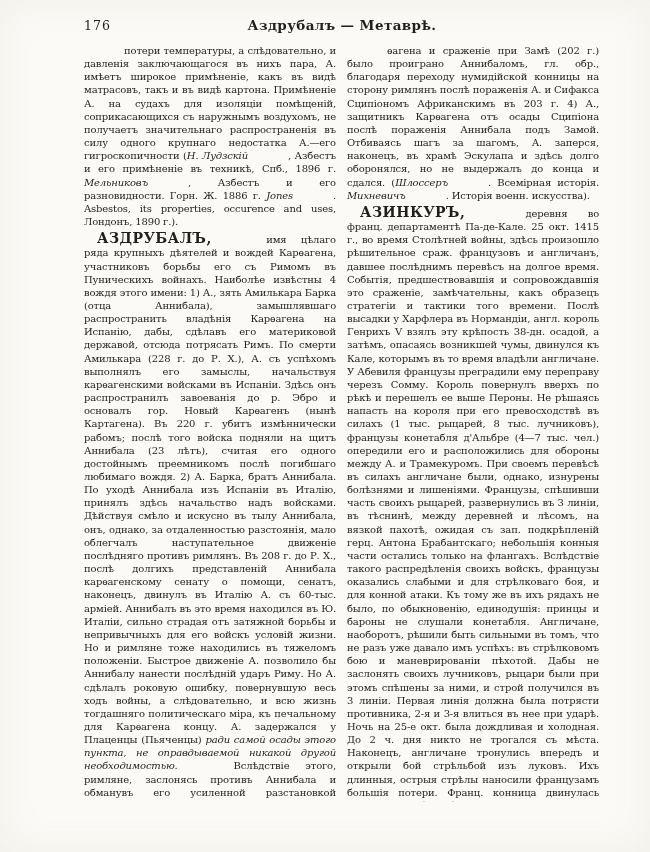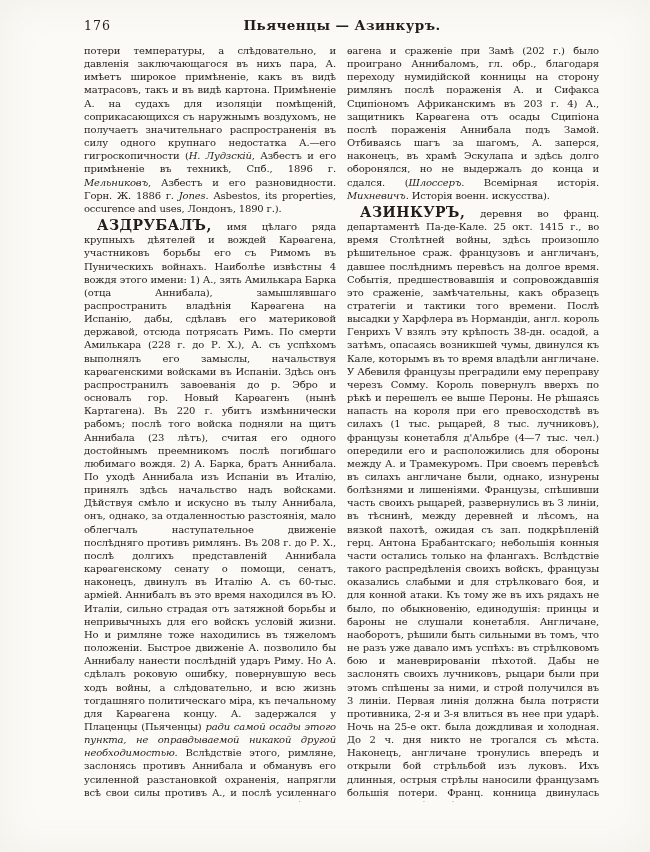--- a/index.html
+++ b/index.html
@@ -17,31 +17,31 @@
   .title{display:block;text-align:center;font-weight:bold;font-size:13.5px;letter-spacing:0.4px;}
   .columns{display:flex;gap:11px;padding:7px 50px 0 84px;}
   .col{
     width:252px;height:758px;overflow:hidden;
     font-size:10px;line-height:13.15px;
     text-align:justify;text-justify:inter-word;
     letter-spacing:-0.15px;hyphens:none;
   }
   .para{margin:0;}
   .para.indent{margin-top:4px;text-indent:13px;}
-  .run-normal{font-style:normal;}
+  .run-normal{font-style:normal;margin-left:40px;}
   .run-italic{font-style:italic;}
   .run-bold{font-weight:bold;font-size:14px;letter-spacing:0.5px;}
 </style>
 </head>
 <body>
 
 <div class="page">
   <div class="header">
     <span class="pageno">176</span>
-    <span class="title">Пьяченцы — Азинкуръ.</span>
+    <span class="title">Аздрубалъ — Метаврѣ.</span>
   </div>
   <div class="columns">
     <div class="col">
         <p class="para"><span class="run-normal">потери температуры, а слѣдовательно, и давленія заключающагося въ нихъ пара, А. имѣетъ широкое примѣненіе, какъ въ видѣ матрасовъ, такъ и въ видѣ картона. Примѣненіе А. на судахъ для изоляціи помѣщеній, соприкасающихся съ наружнымъ воздухомъ, не получаетъ значительнаго распространенія въ силу одного крупнаго недостатка А.—его гигроскопичности (</span><span class="run-italic">Н. Лудзскій</span><span class="run-normal">, Азбестъ и его примѣненіе въ техникѣ, Спб., 1896 г. </span><span class="run-italic">Мельниковъ</span><span class="run-normal">, Азбестъ и его разновидности. Горн. Ж. 1886 г. </span><span class="run-italic">Jones</span><span class="run-normal">. Asbestos, its properties, occurence and uses, Лондонъ, 1890 г.).</span></p>
         <p class="para indent"><span class="run-bold">АЗДРУБАЛЪ,</span><span class="run-normal"> имя цѣлаго ряда крупныхъ дѣятелей и вождей Карѳагена, участниковъ борьбы его съ Римомъ въ Пуническихъ войнахъ. Наиболѣе извѣстны 4 вождя этого имени: 1) А., зять Амилькара Барка (отца Аннибала), замышлявшаго распространить владѣнія Карѳагена на Испанію, дабы, сдѣлавъ его материковой державой, отсюда потрясать Римъ. По смерти Амилькара (228 г. до Р. Х.), А. съ успѣхомъ выполнялъ его замыслы, начальствуя карѳагенскими войсками въ Испаніи. Здѣсь онъ распространилъ завоеванія до р. Эбро и основалъ гор. Новый Карѳагенъ (нынѣ Картагена). Въ 220 г. убитъ измѣннически рабомъ; послѣ того войска подняли на щитъ Аннибала (23 лѣтъ), считая его одного достойнымъ преемникомъ послѣ погибшаго любимаго вождя. 2) А. Барка, братъ Аннибала. По уходѣ Аннибала изъ Испаніи въ Италію, принялъ здѣсь начальство надъ войсками. Дѣйствуя смѣло и искусно въ тылу Аннибала, онъ, однако, за отдаленностью разстоянія, мало облегчалъ наступательное движеніе послѣдняго противъ римлянъ. Въ 208 г. до Р. Х., послѣ долгихъ представленій Аннибала карѳагенскому сенату о помощи, сенатъ, наконецъ, двинулъ въ Италію А. съ 60-тыс. арміей. Аннибалъ въ это время находился въ Ю. Италіи, сильно страдая отъ затяжной борьбы и непривычныхъ для его войскъ условій жизни. Но и римляне тоже находились въ тяжеломъ положеніи. Быстрое движеніе А. позволило бы Аннибалу нанести послѣдній ударъ Риму. Но А. сдѣлалъ роковую ошибку, повернувшую весь ходъ войны, а слѣдовательно, и всю жизнь тогдашняго политическаго міра, къ печальному для Карѳагена концу. А. задержался у Плаценцы (Пьяченцы) </span><span class="run-italic">ради самой осады этого пункта, не оправдываемой никакой другой необходимостью.</span><span class="run-normal"> Вслѣдствіе этого, римляне, заслонясь противъ Аннибала и обманувъ его усиленной разстановкой охраненія, напрягли всѣ свои силы противъ А., и послѣ усиленнаго движенія консулъ Клавдій Неронъ разбилъ А. (207 г.) на р. Метаврѣ, при чемъ самъ А. палъ въ этомъ бою. Насколько Аннибалъ понималъ значеніе поступка и смерти А., показываютъ его слова, когда ему подбросили въ станъ мертвую голову А.: „Въ этой головѣ я вижу судьбу Карѳагена“. 3) А., сынъ Гискона; замѣнилъ А. Барка въ Испаніи, по уходѣ его въ Италію. Когда римляне перенесли войну въ Африку, А. былъ вызванъ туда изъ Испаніи. Здѣсь, желая спасти отечество, онъ заключилъ союзъ съ царемъ нумидійскимъ Сифаксомъ. Поступокъ этотъ объясняется исключительнымъ значеніемъ, которое имѣла въ Пуническихъ войнахъ легкая нумидійская конница. Однако, онъ не удержалъ нумидійцевъ на сторонѣ Кар-</span></p>
       </div>
     <div class="col">
         <p class="para"><span class="run-normal">ѳагена и сраженіе при Замѣ (202 г.) было проиграно Аннибаломъ, гл. обр., благодаря переходу нумидійской конницы на сторону римлянъ послѣ пораженія А. и Сифакса Сципіономъ Африканскимъ въ 203 г. 4) А., защитникъ Карѳагена отъ осады Сципіона послѣ пораженія Аннибала подъ Замой. Отбиваясь шагъ за шагомъ, А. заперся, наконецъ, въ храмѣ Эскулапа и здѣсь долго оборонялся, но не выдержалъ до конца и сдался. (</span><span class="run-italic">Шлоссеръ</span><span class="run-normal">. Всемірная исторія. </span><span class="run-italic">Михневичъ</span><span class="run-normal">. Исторія военн. искусства).</span></p>
         <p class="para indent"><span class="run-bold">АЗИНКУРЪ,</span><span class="run-normal"> деревня во франц. департаментѣ Па-де-Кале. 25 окт. 1415 г., во время Столѣтней войны, здѣсь произошло рѣшительное сраж. французовъ и англичанъ, давшее послѣднимъ перевѣсъ на долгое время. Событія, предшествовавшія и сопровождавшія это сраженіе, замѣчательны, какъ образецъ стратегіи и тактики того времени. Послѣ высадки у Харфлера въ Нормандіи, англ. король Генрихъ V взялъ эту крѣпость 38-дн. осадой, а затѣмъ, опасаясь возникшей чумы, двинулся къ Кале, которымъ въ то время владѣли англичане. У Абевиля французы преградили ему переправу черезъ Сомму. Король повернулъ вверхъ по рѣкѣ и перешелъ ее выше Пероны. Не рѣшаясь напасть на короля при его превосходствѣ въ силахъ (1 тыс. рыцарей, 8 тыс. лучниковъ), французы конетабля д'Альбре (4—7 тыс. чел.) опередили его и расположились для обороны между А. и Трамекуромъ. При своемъ перевѣсѣ въ силахъ англичане были, однако, изнурены болѣзнями и лишеніями. Французы, спѣшивши часть своихъ рыцарей, развернулись въ 3 линіи, въ тѣснинѣ, между деревней и лѣсомъ, на вязкой пахотѣ, ожидая съ зап. подкрѣпленій герц. Антона Брабантскаго; небольшія конныя части остались только на флангахъ. Вслѣдствіе такого распредѣленія своихъ войскъ, французы оказались слабыми и для стрѣлковаго боя, и для конной атаки. Къ тому же въ ихъ рядахъ не было, по обыкновенію, единодушія: принцы и бароны не слушали конетабля. Англичане, наоборотъ, рѣшили быть сильными въ томъ, что не разъ уже давало имъ успѣхъ: въ стрѣлковомъ бою и маневрированіи пѣхотой. Дабы не заслонять своихъ лучниковъ, рыцари были при этомъ спѣшены за ними, и строй получился въ 3 линіи. Первая линія должна была потрясти противника, 2-я и 3-я влиться въ нее при ударѣ. Ночь на 25-е окт. была дождливая и холодная. До 2 ч. дня никто не трогался съ мѣста. Наконецъ, англичане тронулись впередъ и открыли бой стрѣльбой изъ луковъ. Ихъ длинныя, острыя стрѣлы наносили французамъ большія потери. Франц. конница двинулась впередъ, чтобы облегчить свою пѣхоту, но частью завязла на пахоти, частью была легко отбита на переносныхъ палисадахъ, которыми окружали себя англичане, и отброшена на свою пѣхоту. Англичане двинулись за нею и, замѣнивъ встрѣчный фронтальный ударъ противника, подъ личнымъ руководствомъ короля, обошли французовъ и ударили имъ во флангъ. Т. обр. конница и лучшія спѣшенныя части французовъ были выведены изъ боя и частью истреблены, а всѣ остальные скоро раздѣлили ихъ участь. Слухъ о томъ, что герц. Брабантскій зашелъ англичанамъ въ тылъ, заставилъ Генриха V остановить преслѣдованіе. Приказаніе о томъ было отмѣнено, но уже поздно. Въ</span></p>
       </div>

